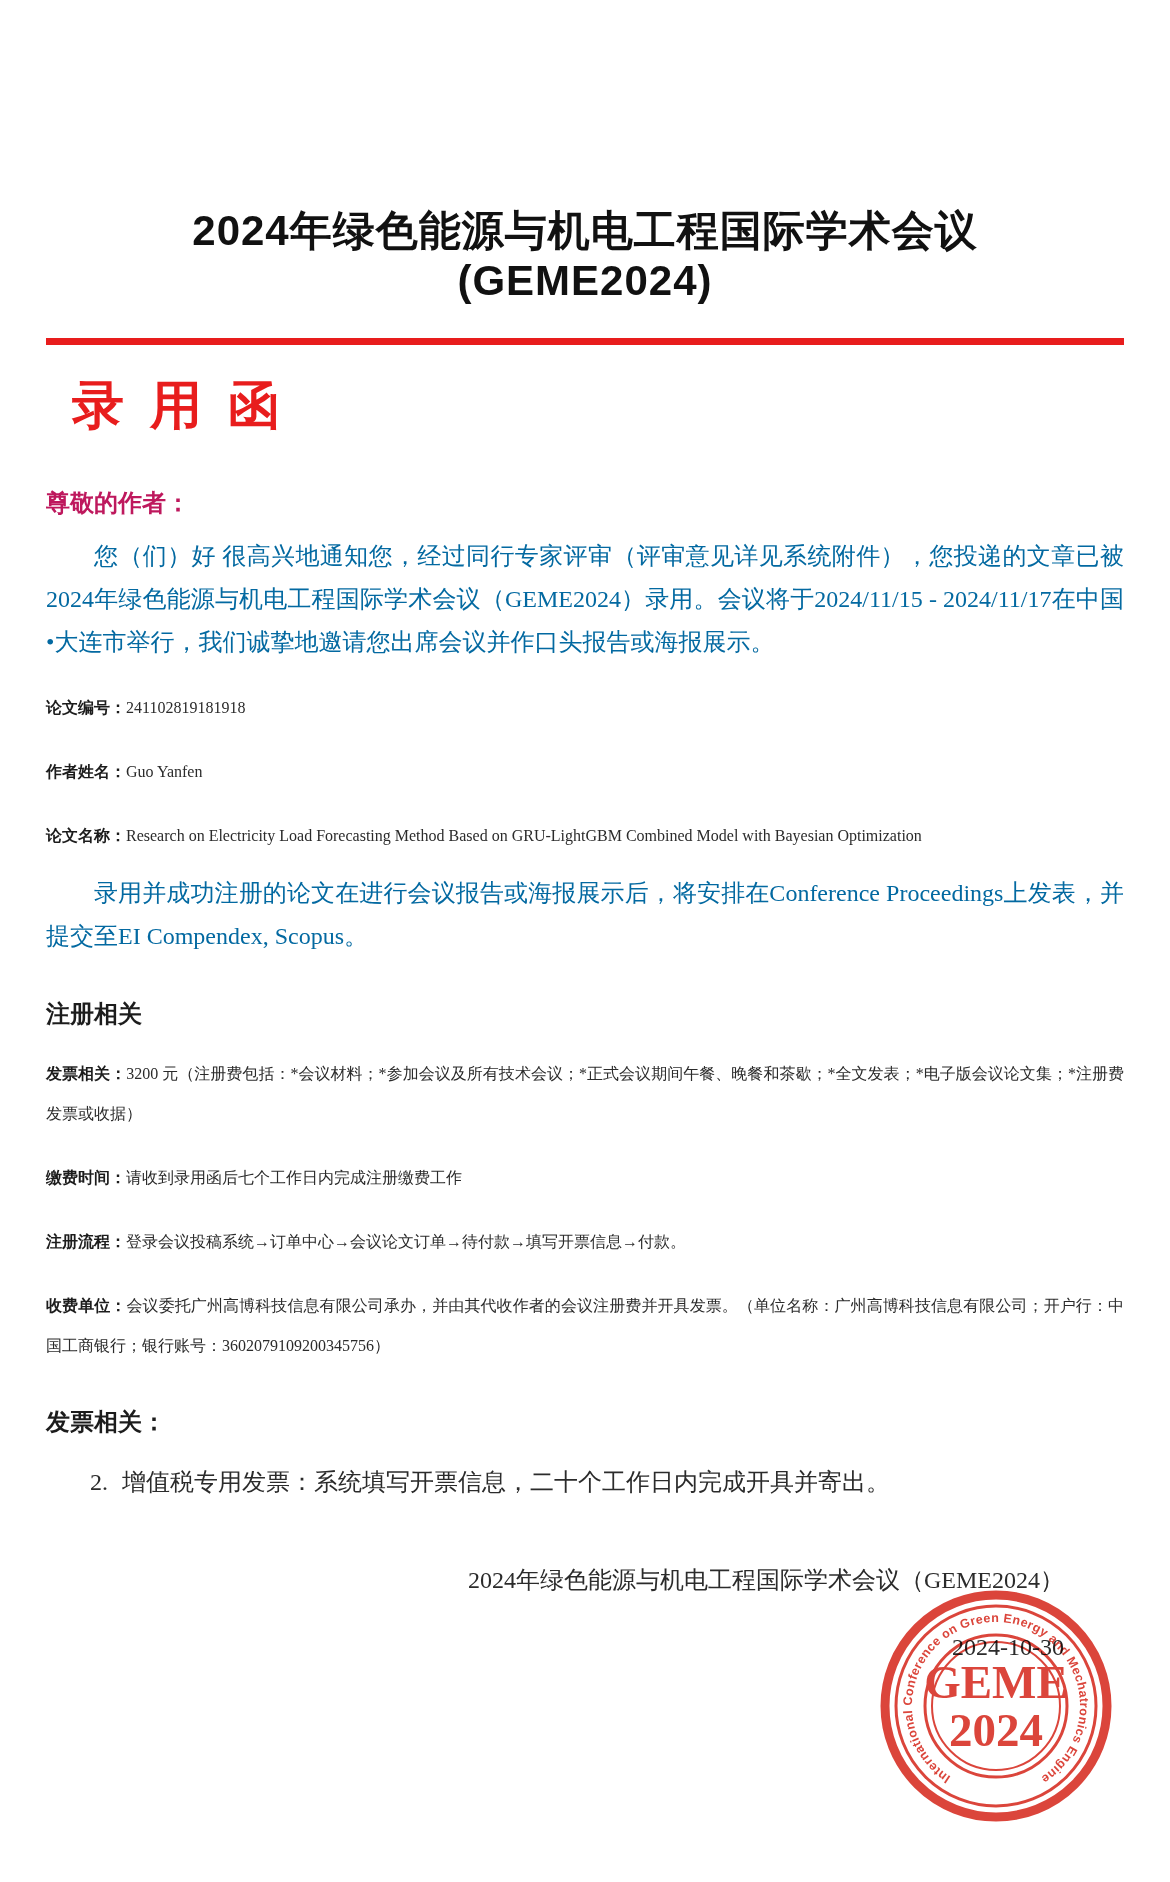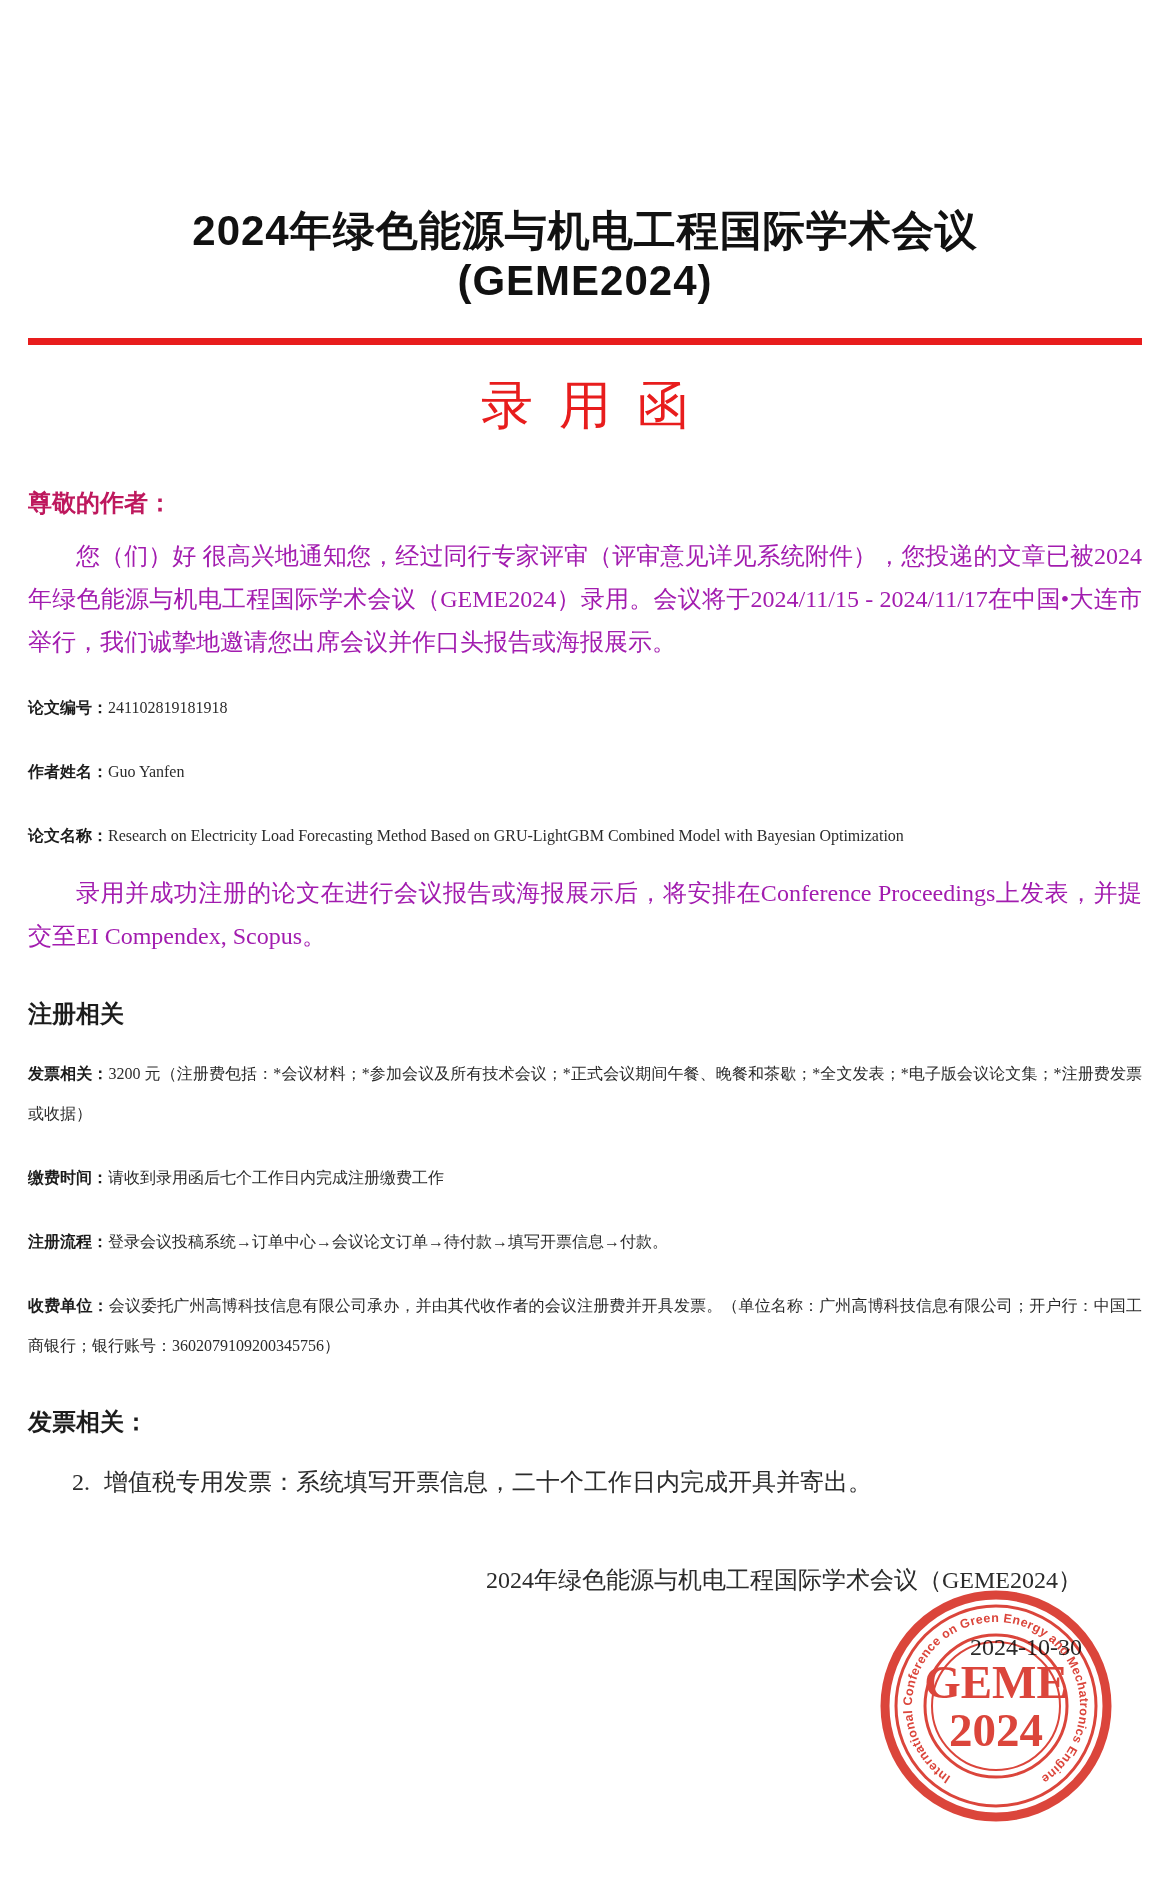--- a/index.html
+++ b/index.html
@@ -8,21 +8,21 @@
     background:#ffffff;
     position:relative;
     overflow:hidden;
     font-family:"Liberation Serif","DejaVu Serif",serif;
     color:#262626;
     -webkit-font-smoothing:antialiased;
   }
   .page{
     position:relative;
     width:1170px;height:1882px;
-    padding:0 28px;
+    padding:0 46px;
     box-sizing:border-box;
   }
   
   .header{ text-align:center; padding-top:206px; }
   .conf-title{
     margin:0;
     font-family:"Liberation Sans","DejaVu Sans",sans-serif;
     font-weight:bold;
     font-size:42px;
     line-height:50px;
@@ -36,41 +36,41 @@
     color:#222;
   }
   .red-rule{
     margin-top:32px;
     height:7px;
     background:#e81d1d;
     border:none;
   }
   .letter-title{
     margin:26px 0 0 0;
-    text-align:center;
-    font-weight:normal;
+    text-align:left;
+    font-weight:bold;
     font-size:52px;
     letter-spacing:26px;
     padding-left:26px; 
     color:#e81d1d;
   }
   
   .salutation{
     margin:46px 0 0 0;
     font-family:"Liberation Sans","DejaVu Sans",sans-serif;
     font-weight:bold;
     font-size:24px;
     color:#be185d;
   }
   .para{
     margin:16px 0 0 0;
     font-size:24px;
     line-height:43px;
     text-align:justify;
-    color:#a21caf;
+    color:#0369a1;
   }
   .indent{ text-indent:2em; }
   .field-row{
     margin:24px 0 0 0;
     font-size:16px;
     line-height:40px;
     text-align:justify;
     color:#2b2b2b;
   }
   .lbl{

